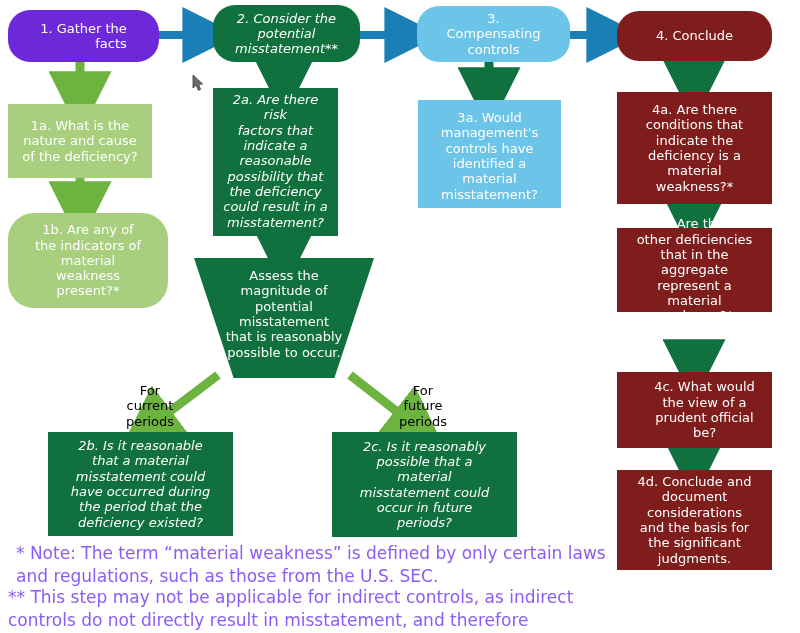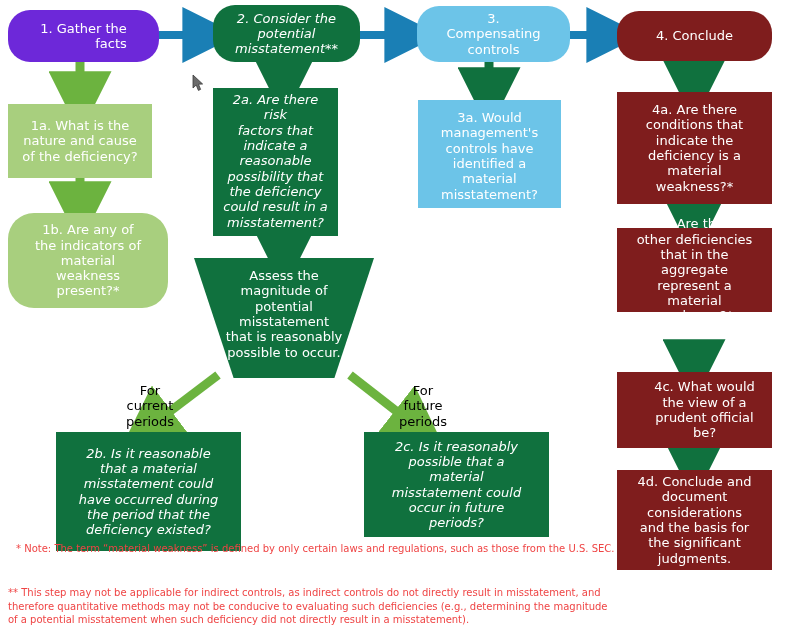--- a/index.html
+++ b/index.html
@@ -62,22 +62,22 @@
     position: absolute;
     font-size: 13px;
     color: #000;
     text-align: center;
     line-height: 1.2;
     white-space: pre-line;
   }
 
   .note {
     position: absolute;
-    font-size: 10px;
-    color: #ef4444;
+    font-size: 17px;
+    color: #8b5cf6;
     line-height: 1.35;
   }
 
   .cursor {
     position: absolute;
     width: 12px;
     height: 18px;
     pointer-events: none;
   }
 
@@ -200,30 +200,30 @@
 current
 periods</span>
   </div>
 
   <div class="label" style="left:383px; top:367px; width:80px;">
     <span>For
 future
 periods</span>
   </div>
 
-  <div class="node green-dark" style="left:56px; top:432px; width:185px; height:119px;">
+  <div class="node green-dark" style="left:48px; top:432px; width:185px; height:104px;">
     <span>2b. Is it reasonable
 that a material
 misstatement could
 have occurred during
 the period that the
 deficiency existed?</span>
   </div>
 
-  <div class="node green-dark" style="left:332px; top:432px; width:185px; height:105px;margin-left:32px;">
+  <div class="node green-dark" style="left:332px; top:432px; width:185px; height:105px;">
     <span>2c. Is it reasonably
 possible that a
 material
 misstatement could
 occur in future
 periods?</span>
   </div>
 
   <div class="node blue-light" style="left:418px; top:100px; width:143px; height:108px;align-items:flex-end;">
     <span>3a. Would

